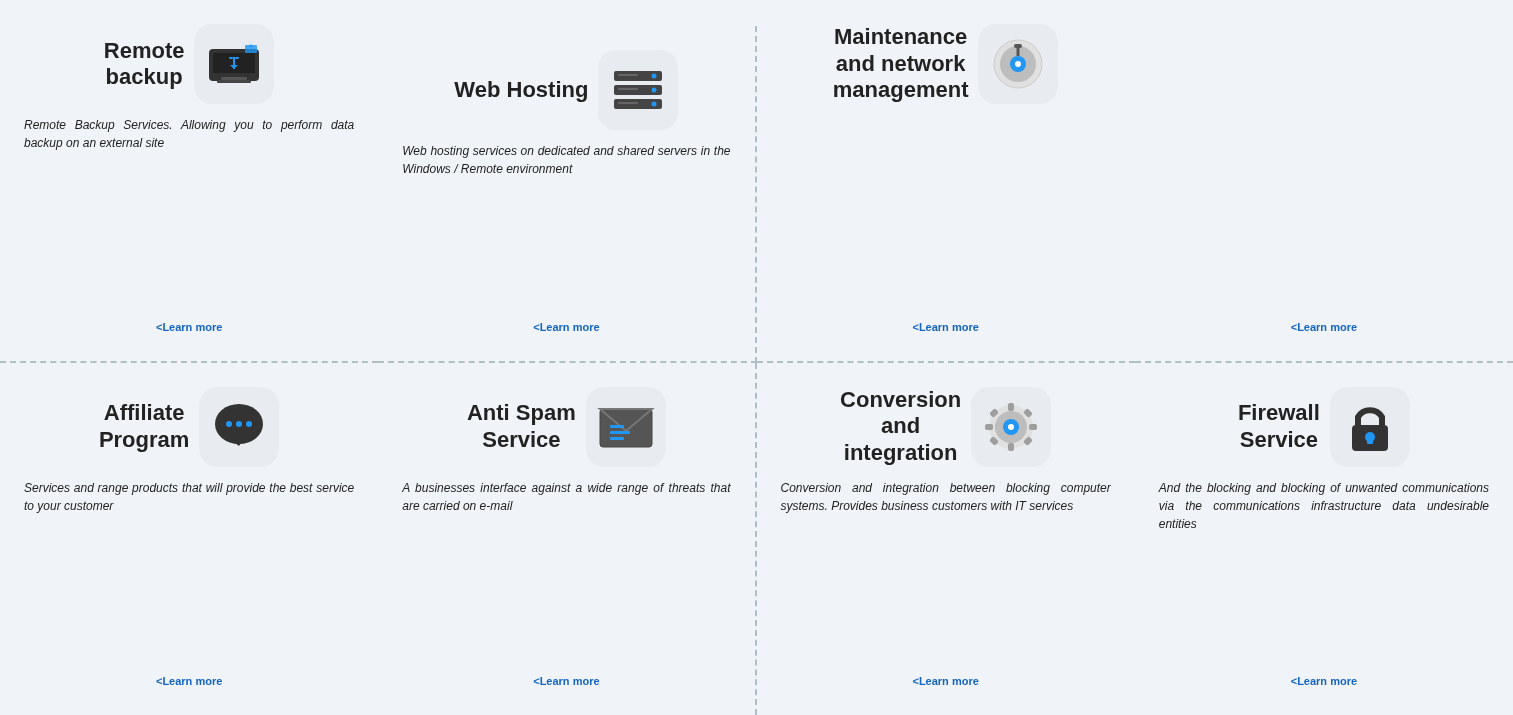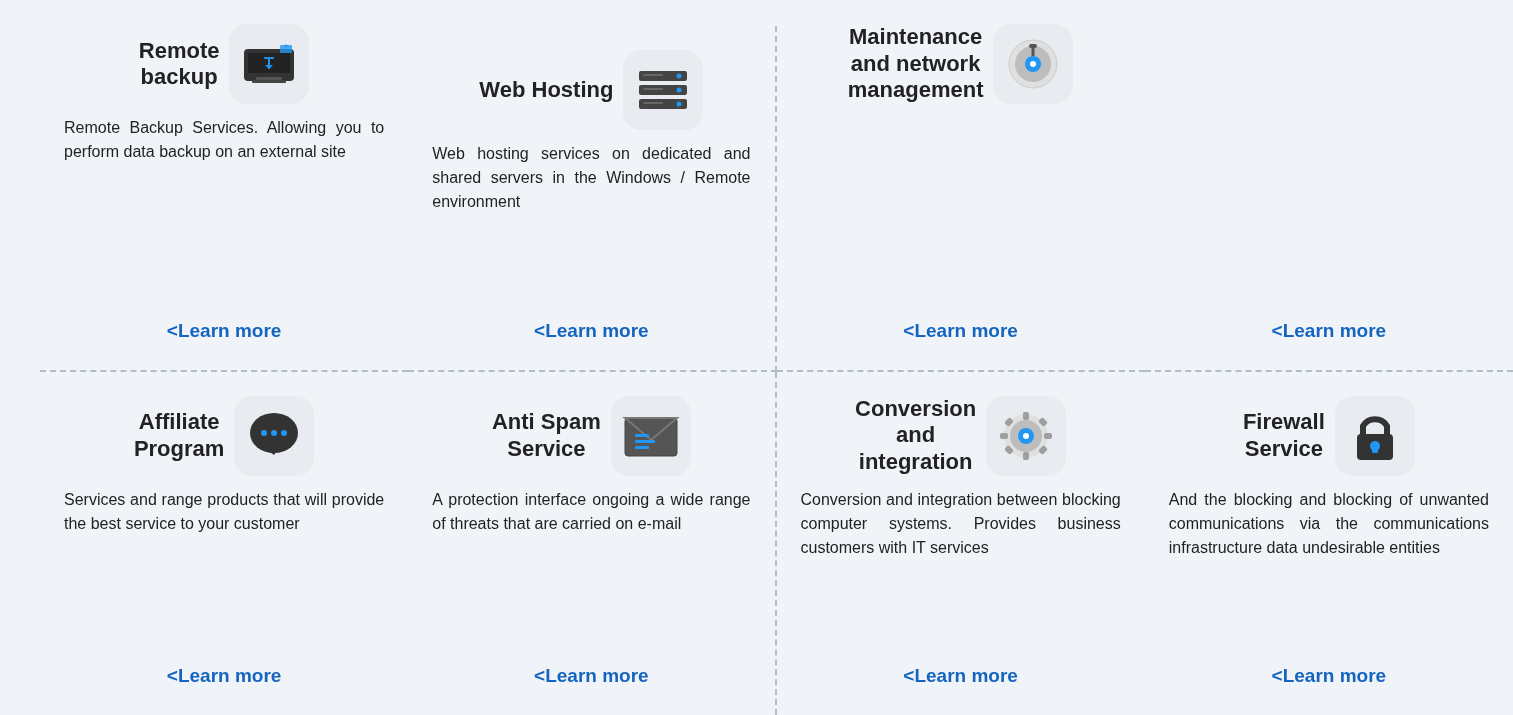--- a/index.html
+++ b/index.html
@@ -8,21 +8,20 @@
       font-family: Arial, sans-serif;
       font-size: 14px;
       color: #222;
     }
     .grid {
       display: grid;
       grid-template-columns: repeat(4, 1fr);
       gap: 0;
       width: 1513px;
       min-height: 715px;
-      padding-left: 40px;
     }
     .card {
       background: #f0f4f8;
       padding: 24px 20px 20px 20px;
       display: flex;
       flex-direction: column;
       align-items: center;
       text-align: center;
       position: relative;
       border-right: none;
@@ -45,30 +44,31 @@
       width: 80px;
       height: 80px;
       background: #e8ecf0;
       border-radius: 18px;
       display: flex;
       align-items: center;
       justify-content: center;
       flex-shrink: 0;
     }
     .card-body {
-      font-size: 16px;
+      font-size: 12px;
       line-height: 1.5;
       text-align: justify;
       flex: 1;
       margin-bottom: 14px;
       padding: 0 4px;
+      font-style: italic;
     }
     .card-link {
       color: #1565c0;
-      font-size: 19px;
+      font-size: 11px;
       font-weight: bold;
       text-decoration: none;
       cursor: pointer;
       margin-top: auto;
       margin-bottom: 8px;
     }
     
     svg { display: block; }
   </style>
 </head>
@@ -170,21 +170,21 @@
       <rect x="4" y="10" width="52" height="38" rx="3" fill="none" stroke="#444" stroke-width="1"></rect>
 
       <polygon points="4,10 30,32 56,10" fill="none" stroke="#777" stroke-width="2"></polygon>
 
       <rect x="14" y="26" width="14" height="3" rx="1" fill="#2196f3"></rect>
       <rect x="14" y="32" width="20" height="3" rx="1" fill="#2196f3"></rect>
       <rect x="14" y="38" width="14" height="3" rx="1" fill="#2196f3"></rect>
     </svg>
         </div>
       </div>
-      <div class="card-body">A protection interface ongoing a wide range of threats that are carried on e-mail</div>
+      <div class="card-body">A businesses interface against a wide range of threats that are carried on e-mail</div>
       <a class="card-link" href="#">&lt;Learn more</a>
     </div>
     <div class="card">
       <div class="card-top">
         <div class="card-title">Conversion<br>and<br>integration</div>
         <div class="card-icon">
           <svg width="60" height="56" viewBox="0 0 60 56">
 
       <circle cx="30" cy="28" r="22" fill="#e0e0e0"></circle>
       <circle cx="30" cy="28" r="16" fill="#bdbdbd"></circle>

